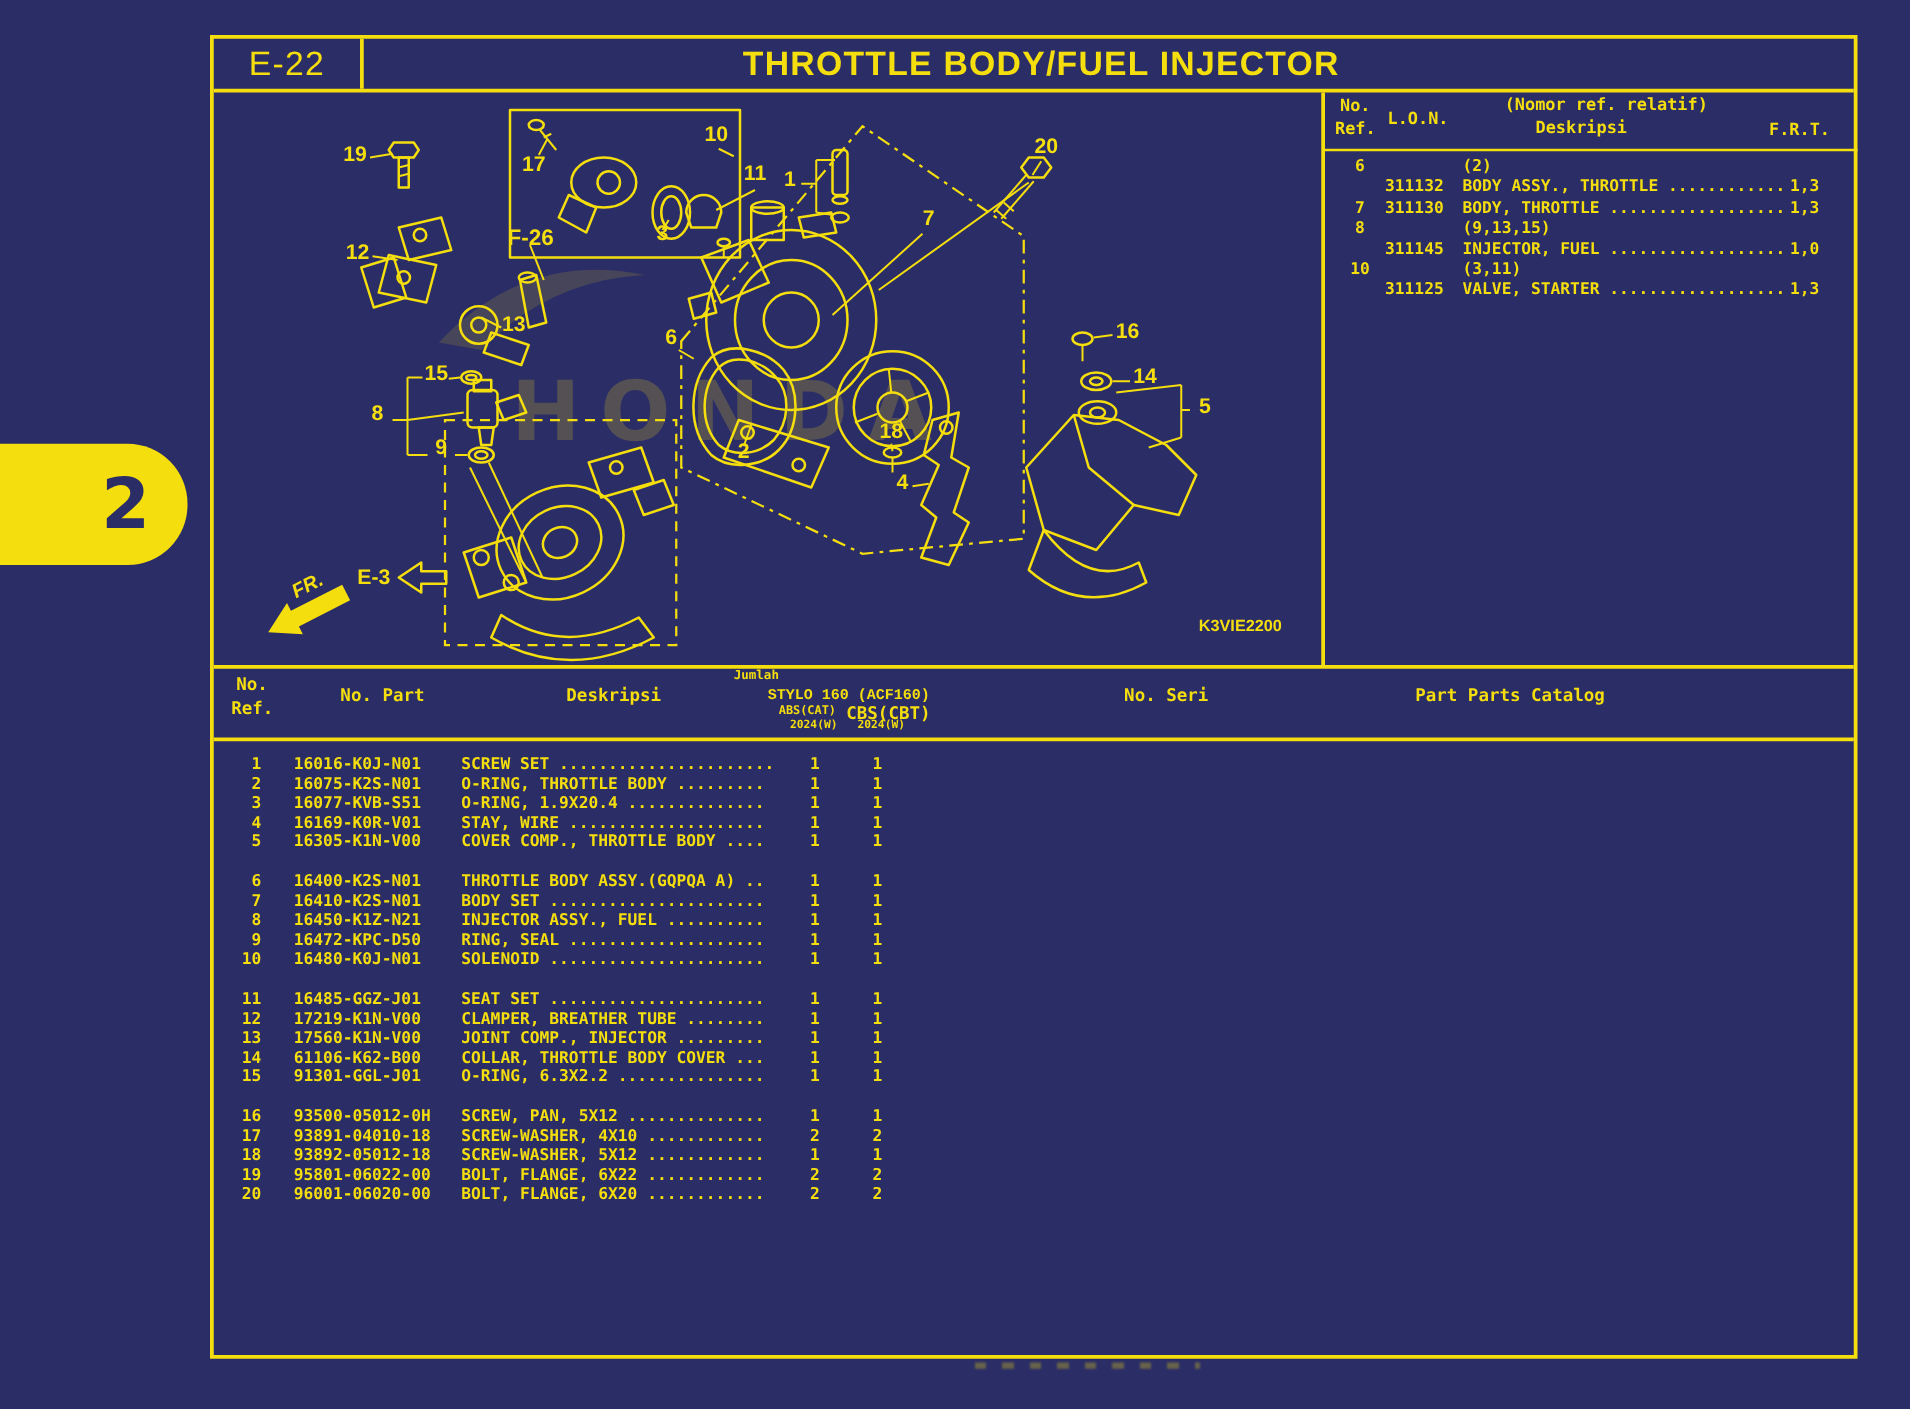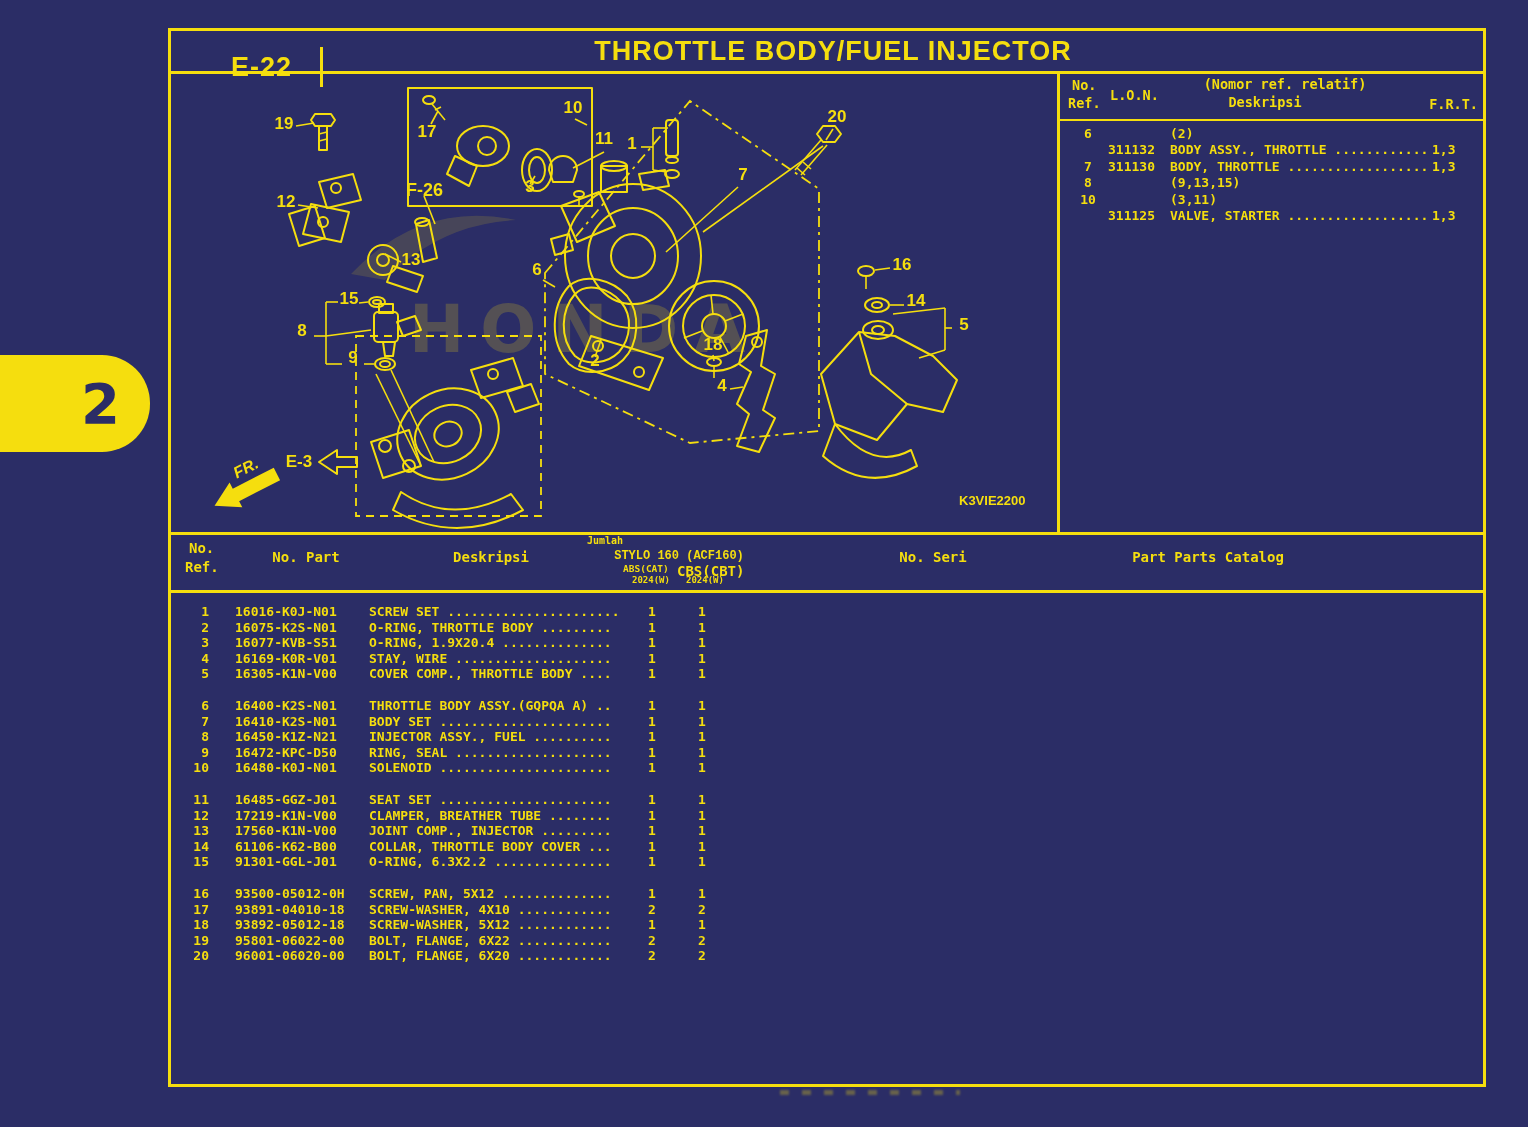--- a/index.html
+++ b/index.html
@@ -24,44 +24,44 @@
     font-family:"DejaVu Sans","Liberation Sans",sans-serif;
     font-weight:bold;font-size:56px;color:var(--navy);line-height:1;
   }
   
   .frame{
     position:absolute;left:168px;top:28px;width:1318px;height:1059px;
     border:3px solid var(--y);box-sizing:border-box;
   }
   .titlebar{position:absolute;left:0;top:0;right:0;height:40px;border-bottom:3px solid var(--y);}
   .page-code{
-    position:absolute;left:0;top:16px;width:117px;height:40px;border-right:3px solid var(--y);
+    position:absolute;left:0;top:0;width:117px;height:40px;border-right:3px solid var(--y);
     display:flex;align-items:center;justify-content:center;
-    font-family:"Liberation Sans","DejaVu Sans",sans-serif;font-weight:bold;font-size:27px;letter-spacing:1px;padding-left:32px;
+    font-family:"Liberation Sans","DejaVu Sans",sans-serif;font-weight:normal;font-size:27px;letter-spacing:1px;
   }
   .page-title{
     position:absolute;left:12px;right:0;top:0;height:40px;
     display:flex;align-items:center;justify-content:center;
     font-family:"Liberation Sans","DejaVu Sans",sans-serif;font-weight:bold;font-size:27px;letter-spacing:1px;
     pointer-events:none;
   }
   
   .diagram{position:absolute;left:0;top:43px;width:886px;height:458px;}
   .ref-panel{
     position:absolute;left:886px;top:43px;width:429px;height:458px;
     border-left:3px solid var(--y);box-sizing:border-box;
   }
   .ref-head{position:relative;height:45px;border-bottom:2px solid var(--y);font-weight:bold;font-size:13.5px;}
   .ref-head .h{position:absolute;white-space:pre;}
   .rh-no{left:12px;top:3px;}
   .rh-ref{left:8px;top:21px;}
   .rh-lon{left:50px;top:13px;}
   .rh-note{left:110px;top:2px;width:230px;text-align:center;}
   .rh-desc{left:110px;top:20px;width:190px;text-align:center;}
-  .rh-frt{right:8px;top:22px;}
+  .rh-frt{right:22px;top:22px;}
   .ref-rows{padding-top:5px;}
   .ref-row{
     display:grid;grid-template-columns:40px 62px 1fr 48px;
     padding:0 6px 0 8px;line-height:16.4px;font-weight:bold;font-size:13px;white-space:pre;
   }
   .ref-row .ref{text-align:center;}
   .ref-row .frt{text-align:left;}
   
   .parts-table{position:absolute;left:0;top:501px;right:0;bottom:0;border-top:3px solid var(--y);}
   .pt-header{position:relative;height:55px;border-bottom:3px solid var(--y);font-weight:bold;}
@@ -337,20 +337,21 @@
       <span class="h rh-lon">L.O.N.</span>
       <span class="h rh-note">(Nomor ref. relatif)</span>
       <span class="h rh-desc">Deskripsi</span>
       <span class="h rh-frt">F.R.T.</span>
     </div>
     <div class="ref-rows" id="ref-rows">
         <div class="ref-row"><span class="ref">6</span><span class="lon"></span><span class="desc">(2)</span><span class="frt"></span></div>
         <div class="ref-row"><span class="ref"></span><span class="lon">311132</span><span class="desc">BODY ASSY., THROTTLE ............</span><span class="frt">1,3</span></div>
         <div class="ref-row"><span class="ref">7</span><span class="lon">311130</span><span class="desc">BODY, THROTTLE ..................</span><span class="frt">1,3</span></div>
         <div class="ref-row"><span class="ref">8</span><span class="lon"></span><span class="desc">(9,13,15)</span><span class="frt"></span></div>
+        <div class="ref-row"><span class="ref"></span><span class="lon">311145</span><span class="desc">INJECTOR, FUEL ..................</span><span class="frt">1,0</span></div>
         <div class="ref-row"><span class="ref">10</span><span class="lon"></span><span class="desc">(3,11)</span><span class="frt"></span></div>
         <div class="ref-row"><span class="ref"></span><span class="lon">311125</span><span class="desc">VALVE, STARTER ..................</span><span class="frt">1,3</span></div>
       </div>
   </div>
 
   <div class="parts-table">
     <div class="pt-header">
       <span class="h ph-no">No.</span>
       <span class="h ph-ref">Ref.</span>
       <span class="h ph-part">No. Part</span>

